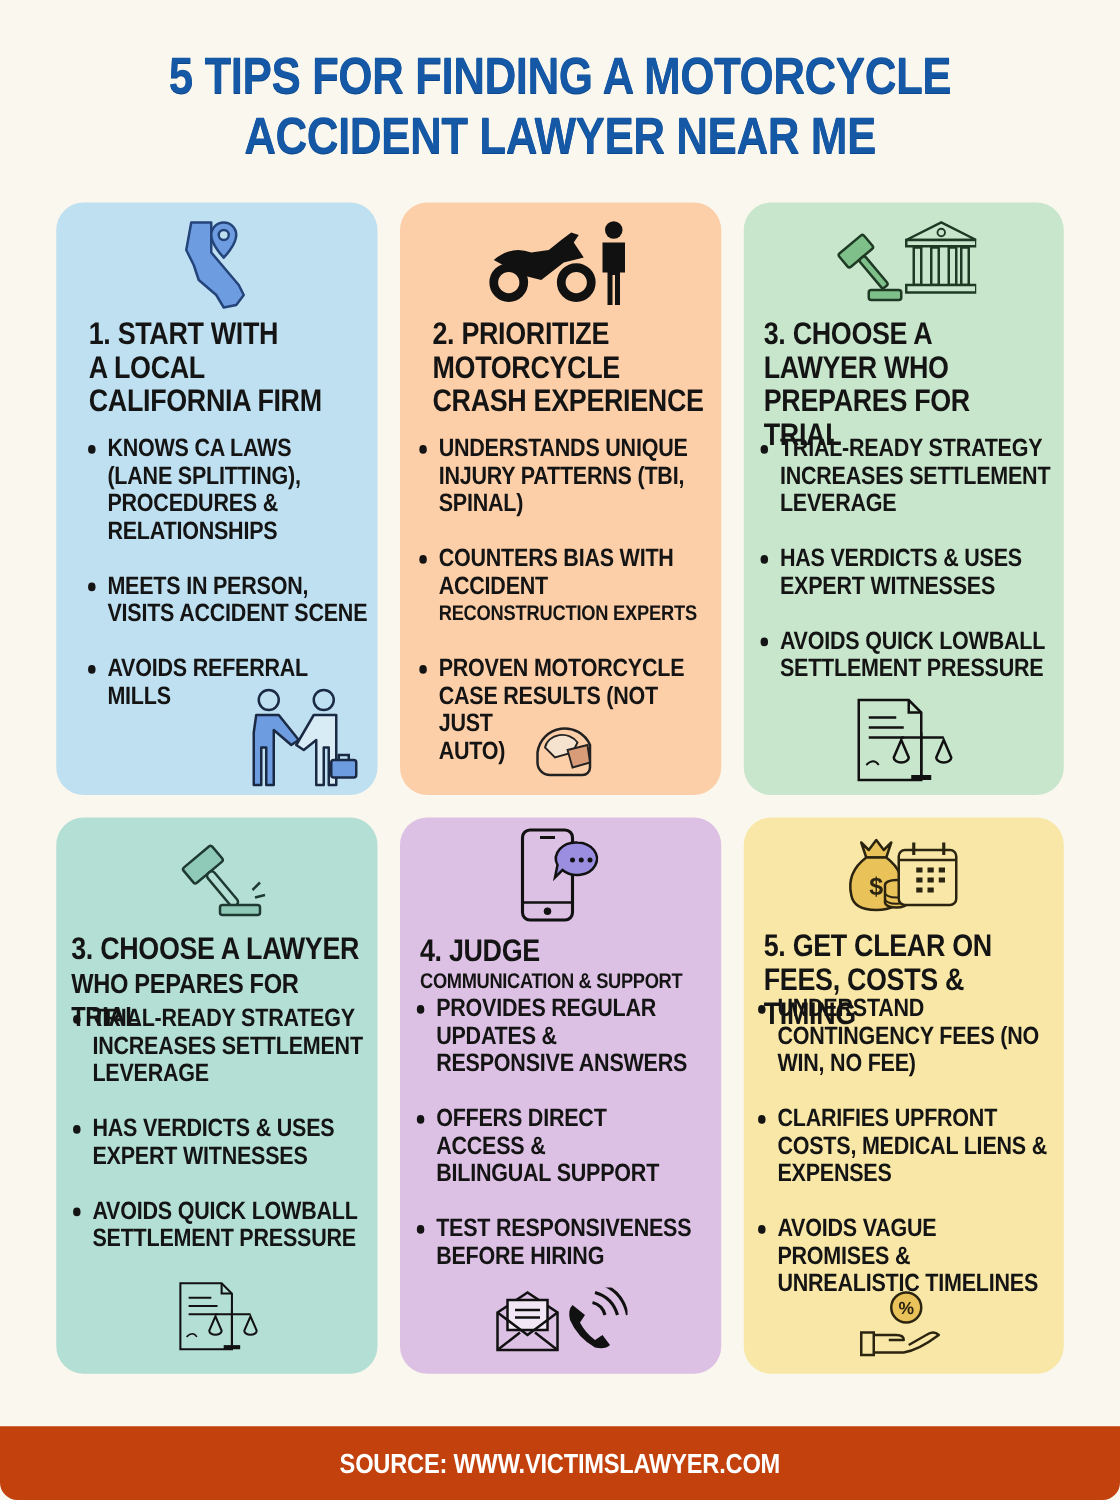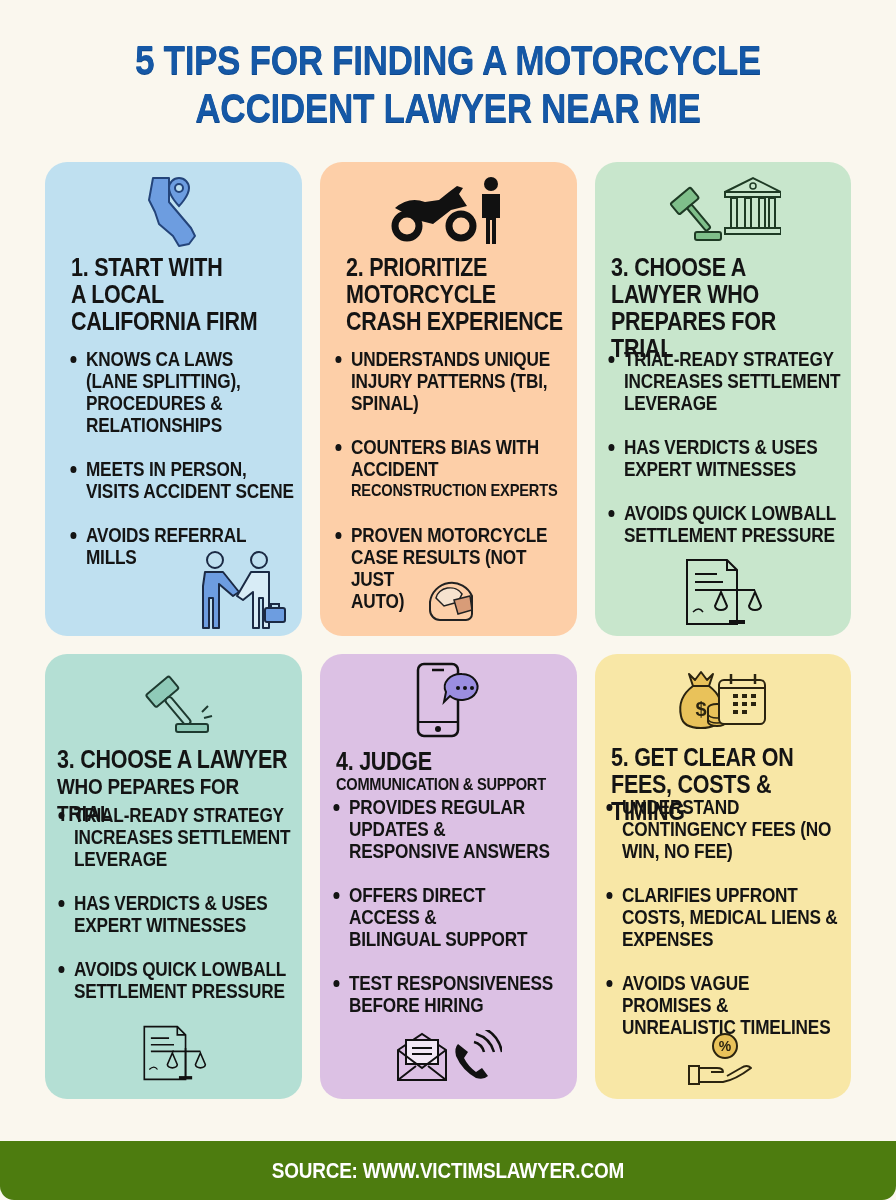--- a/index.html
+++ b/index.html
@@ -45,21 +45,21 @@
     font-weight: 700; font-size: 20px; line-height: 22px;
     color: #141414; margin-bottom: 22px; letter-spacing: -0.2px;
   }
   .card li::before {
     content: ""; position: absolute; left: 4px; top: 8px;
     width: 7px; height: 7px; border-radius: 50%; background: #141414;
   }
   .card li .small { font-size: 17px; }
   .footer {
     position: absolute; left: 0; top: 1141px; width: 896px; height: 59px;
-    background: #4d7c0f; border-radius: 0 0 14px 14px;
+    background: #c2410c; border-radius: 0 0 14px 14px;
     display: flex; align-items: center; justify-content: center;
   }
   .footer span {
     color: #fff; font-weight: 700; font-size: 22px; letter-spacing: -0.2px;
     transform: scaleX(0.86); display: inline-block;
   }
   .deco { position: absolute; }
 </style>
 </head>
 <body>

